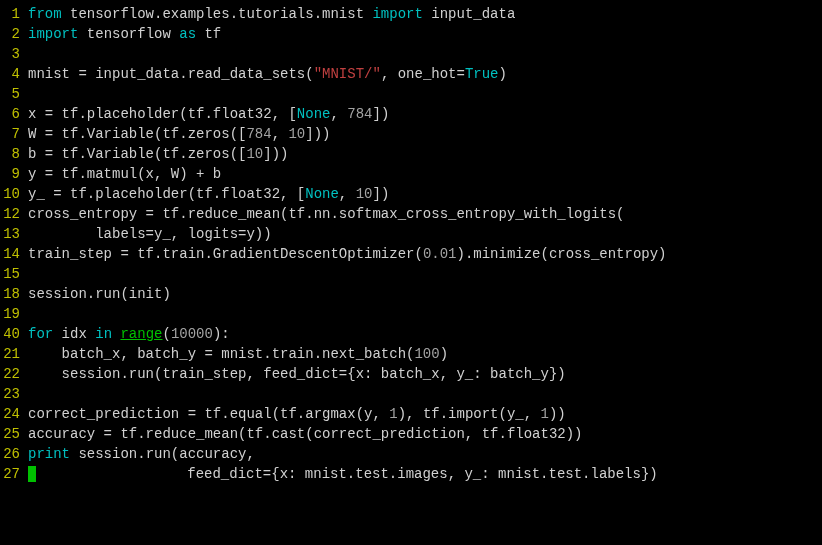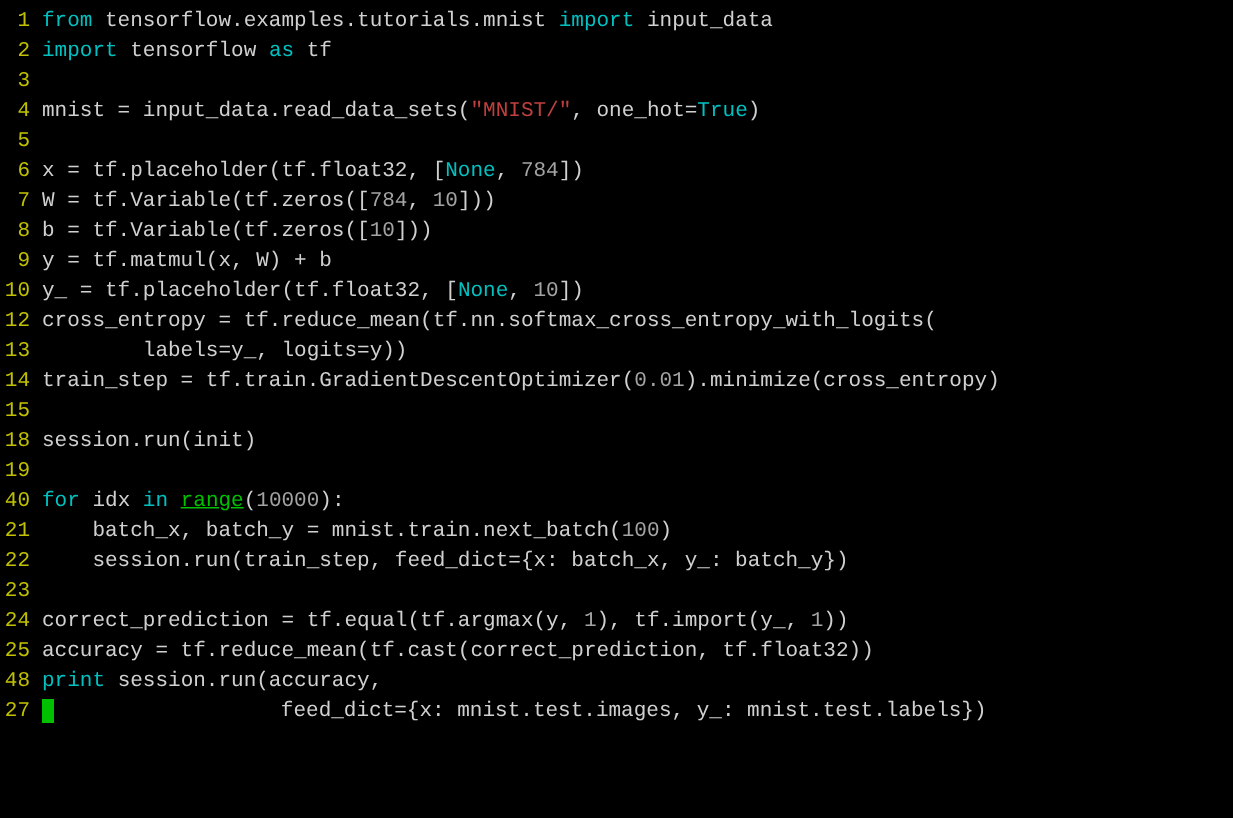--- a/index.html
+++ b/index.html
@@ -61,15 +61,15 @@
     <div class="line"><span class="gutter">14</span><span class="code"><span class="ident">train_step = tf.train.GradientDescentOptimizer(</span><span class="num">0.01</span><span class="ident">).minimize(cross_entropy)</span></span></div>
     <div class="line"><span class="gutter">15</span><span class="code"></span></div>
     <div class="line"><span class="gutter">18</span><span class="code"><span class="ident">session.run(init)</span></span></div>
     <div class="line"><span class="gutter">19</span><span class="code"></span></div>
     <div class="line"><span class="gutter">40</span><span class="code"><span class="kw">for</span><span class="ident"> idx </span><span class="kw">in</span><span class="ident"> </span><span class="builtin">range</span><span class="ident">(</span><span class="num">10000</span><span class="ident">):</span></span></div>
     <div class="line"><span class="gutter">21</span><span class="code"><span class="ident">    batch_x, batch_y = mnist.train.next_batch(</span><span class="num">100</span><span class="ident">)</span></span></div>
     <div class="line"><span class="gutter">22</span><span class="code"><span class="ident">    session.run(train_step, feed_dict={x: batch_x, y_: batch_y})</span></span></div>
     <div class="line"><span class="gutter">23</span><span class="code"></span></div>
     <div class="line"><span class="gutter">24</span><span class="code"><span class="ident">correct_prediction = tf.equal(tf.argmax(y, </span><span class="num">1</span><span class="ident">), tf.import(y_, </span><span class="num">1</span><span class="ident">))</span></span></div>
     <div class="line"><span class="gutter">25</span><span class="code"><span class="ident">accuracy = tf.reduce_mean(tf.cast(correct_prediction, tf.float32))</span></span></div>
-    <div class="line"><span class="gutter">48</span><span class="code"><span class="kw">print</span><span class="ident"> session.run(accuracy,</span></span></div>
+    <div class="line"><span class="gutter">26</span><span class="code"><span class="kw">print</span><span class="ident"> session.run(accuracy,</span></span></div>
     <div class="line"><span class="gutter">27</span><span class="code"><span class="cursor"></span><span class="ident">                  feed_dict={x: mnist.test.images, y_: mnist.test.labels})</span></span></div>
   </div>
 
 </body></html>

